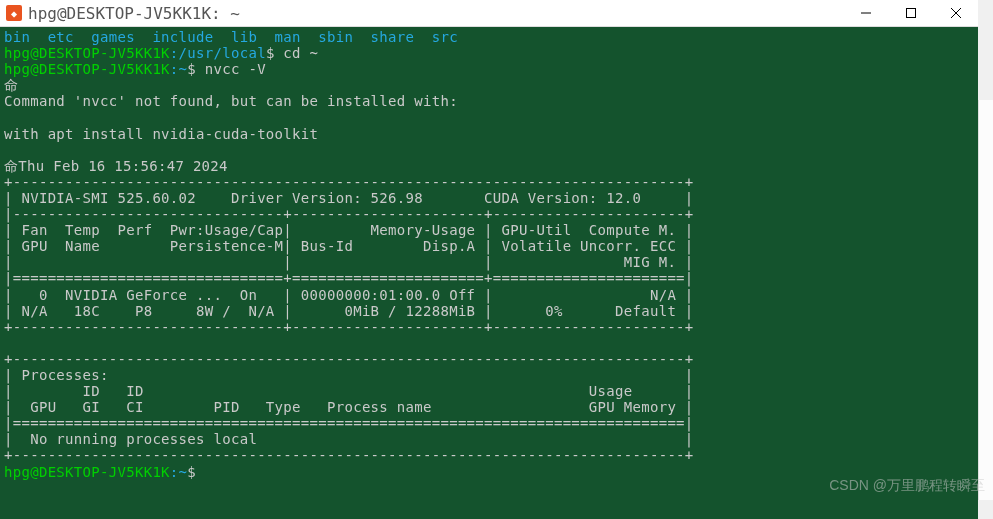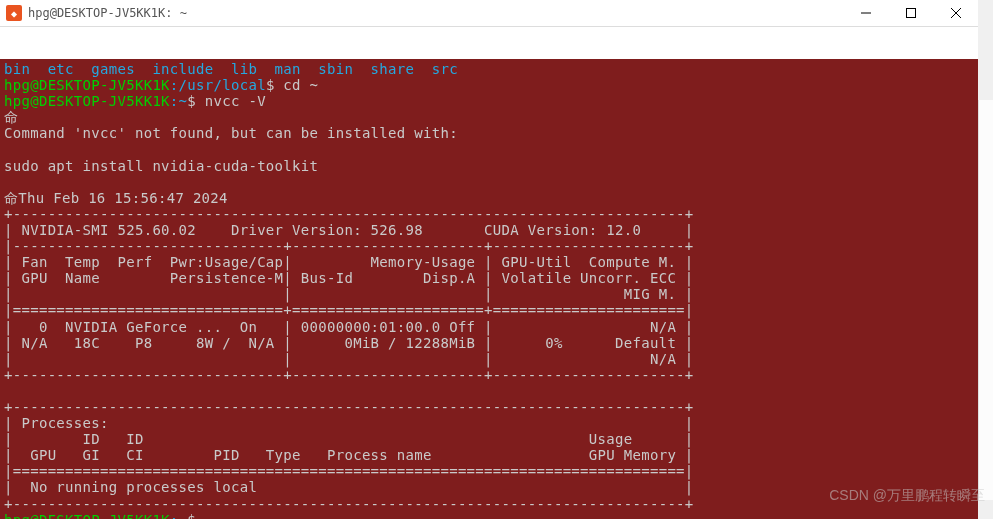--- a/index.html
+++ b/index.html
@@ -1,33 +1,33 @@
 <!DOCTYPE html>
 <html><head>
   <meta charset="utf-8">
   <style>
     * { margin: 0; padding: 0; box-sizing: border-box; }
     body { width: 993px; height: 519px; font-family: Consolas, monospace; font-size: 14px; background: #f0f0f0; position: relative; overflow: hidden; }
     .window { width: 978px; height: 519px; background: #fff; display: flex; flex-direction: column; }
     .titlebar { height: 27px; background: #fff; display: flex; align-items: center; border-bottom: 1px solid #ddd; }
     .titlebar-icon { width: 16px; height: 16px; margin: 0 6px; background: #e95420; border-radius: 2px; display: flex; align-items: center; justify-content: center; color: #fff; font-size: 10px; font-weight: bold; }
-    .titlebar-title { flex: 1; color: #555; font-size: 12px; }
+    .titlebar-title { flex: 1; color: #555; font-size: 16px; }
     .window-controls { display: flex; }
     .win-btn { width: 45px; height: 27px; display: flex; align-items: center; justify-content: center; cursor: pointer; }
     .win-btn svg { width: 10px; height: 10px; }
-    .terminal { flex: 1; background: #7f1d1d; color: #c9c9c9; padding: 2px 4px; overflow-y: auto; position: relative; margin-top: 32px; }
+    .terminal { flex: 1; background: #14532d; color: #c9c9c9; padding: 2px 4px; overflow-y: auto; position: relative; }
     .terminal::-webkit-scrollbar { width: 16px; }
     .terminal::-webkit-scrollbar-track { background: #f0f0f0; }
     .terminal::-webkit-scrollbar-thumb { background: #c0c0c0; }
     .line { white-space: pre; line-height: 1.15; letter-spacing: 0.3px; }
     .dirs { color: #25a8e0; }
     .prompt-user { color: #00d000; }
     .prompt-path { color: #25a8e0; }
     .prompt-cmd { color: #c9c9c9; }
-    .watermark { position: absolute; right: 8px; bottom: 14px; color: rgba(200,200,200,0.55); font-size: 14px; font-family: Arial, sans-serif; }
+    .watermark { position: absolute; right: 8px; bottom: 24px; color: rgba(200,200,200,0.55); font-size: 14px; font-family: Arial, sans-serif; }
     .sidebar-hint { position: absolute; right: 0; top: 100px; width: 15px; height: 400px; background: #fcfcfc; border-left: 1px solid #e0e0e0; }
   </style>
 </head>
 <body>
 
 <div class="window">
   <div class="titlebar">
     <div class="titlebar-icon">◆</div>
     <div class="titlebar-title">hpg@DESKTOP-JV5KK1K: ~</div>
     <div class="window-controls">
@@ -50,33 +50,32 @@
     </div>
   </div>
 
   <div class="terminal">
     <div class="line dirs">bin  etc  games  include  lib  man  sbin  share  src</div>
     <div class="line"><span class="prompt-user">hpg@DESKTOP-JV5KK1K</span><span class="prompt-path">:/usr/local</span><span class="prompt-cmd">$ </span><span class="prompt-cmd">cd ~</span></div>
     <div class="line"><span class="prompt-user">hpg@DESKTOP-JV5KK1K</span><span class="prompt-path">:~</span><span class="prompt-cmd">$ </span><span class="prompt-cmd">nvcc -V</span></div>
     <div class="line">命</div>
     <div class="line">Command 'nvcc' not found, but can be installed with:</div>
     <div class="line"> </div>
-    <div class="line">sudo apt install nvidia-cuda-toolkit</div>
+    <div class="line">with apt install nvidia-cuda-toolkit</div>
     <div class="line"> </div>
     <div class="line"><span>命</span><span>Thu Feb 16 15:56:47 2024</span></div>
     <div class="line">+-----------------------------------------------------------------------------+</div>
     <div class="line">| NVIDIA-SMI 525.60.02    Driver Version: 526.98       CUDA Version: 12.0     |</div>
     <div class="line">|-------------------------------+----------------------+----------------------+</div>
     <div class="line">| Fan  Temp  Perf  Pwr:Usage/Cap|         Memory-Usage | GPU-Util  Compute M. |</div>
     <div class="line">| GPU  Name        Persistence-M| Bus-Id        Disp.A | Volatile Uncorr. ECC |</div>
     <div class="line">|                               |                      |               MIG M. |</div>
     <div class="line">|===============================+======================+======================|</div>
     <div class="line">|   0  NVIDIA GeForce ...  On   | 00000000:01:00.0 Off |                  N/A |</div>
     <div class="line">| N/A   18C    P8     8W /  N/A |      0MiB / 12288MiB |      0%      Default |</div>
-    <div class="line">|                               |                      |                  N/A |</div>
     <div class="line">+-------------------------------+----------------------+----------------------+</div>
     <div class="line"> </div>
     <div class="line">+-----------------------------------------------------------------------------+</div>
     <div class="line">| Processes:                                                                  |</div>
     <div class="line">|        ID   ID                                                   Usage      |</div>
     <div class="line">|  GPU   GI   CI        PID   Type   Process name                  GPU Memory |</div>
     <div class="line">|=============================================================================|</div>
     <div class="line">|  No running processes local                                                 |</div>
     <div class="line">+-----------------------------------------------------------------------------+</div>
     <div class="line"><span class="prompt-user">hpg@DESKTOP-JV5KK1K</span><span class="prompt-path">:~</span><span class="prompt-cmd">$ </span></div>

